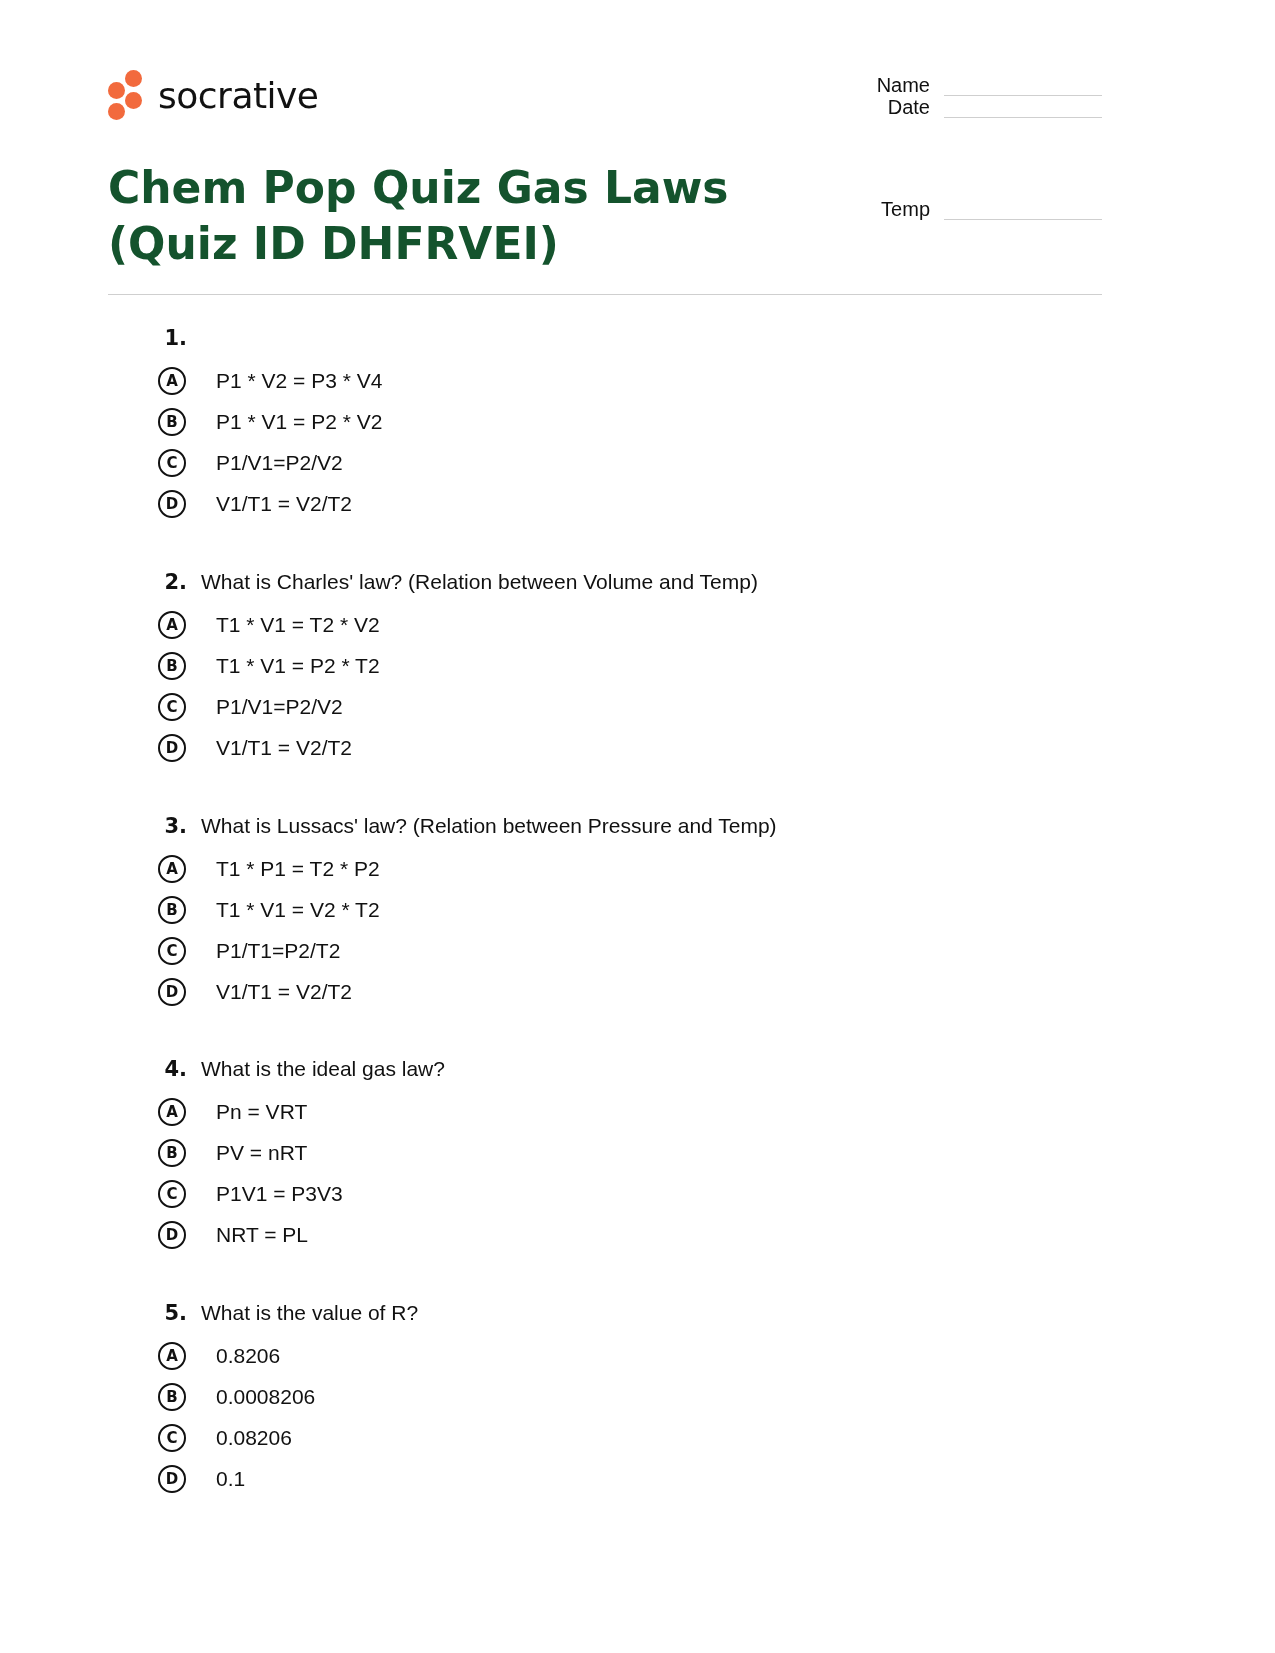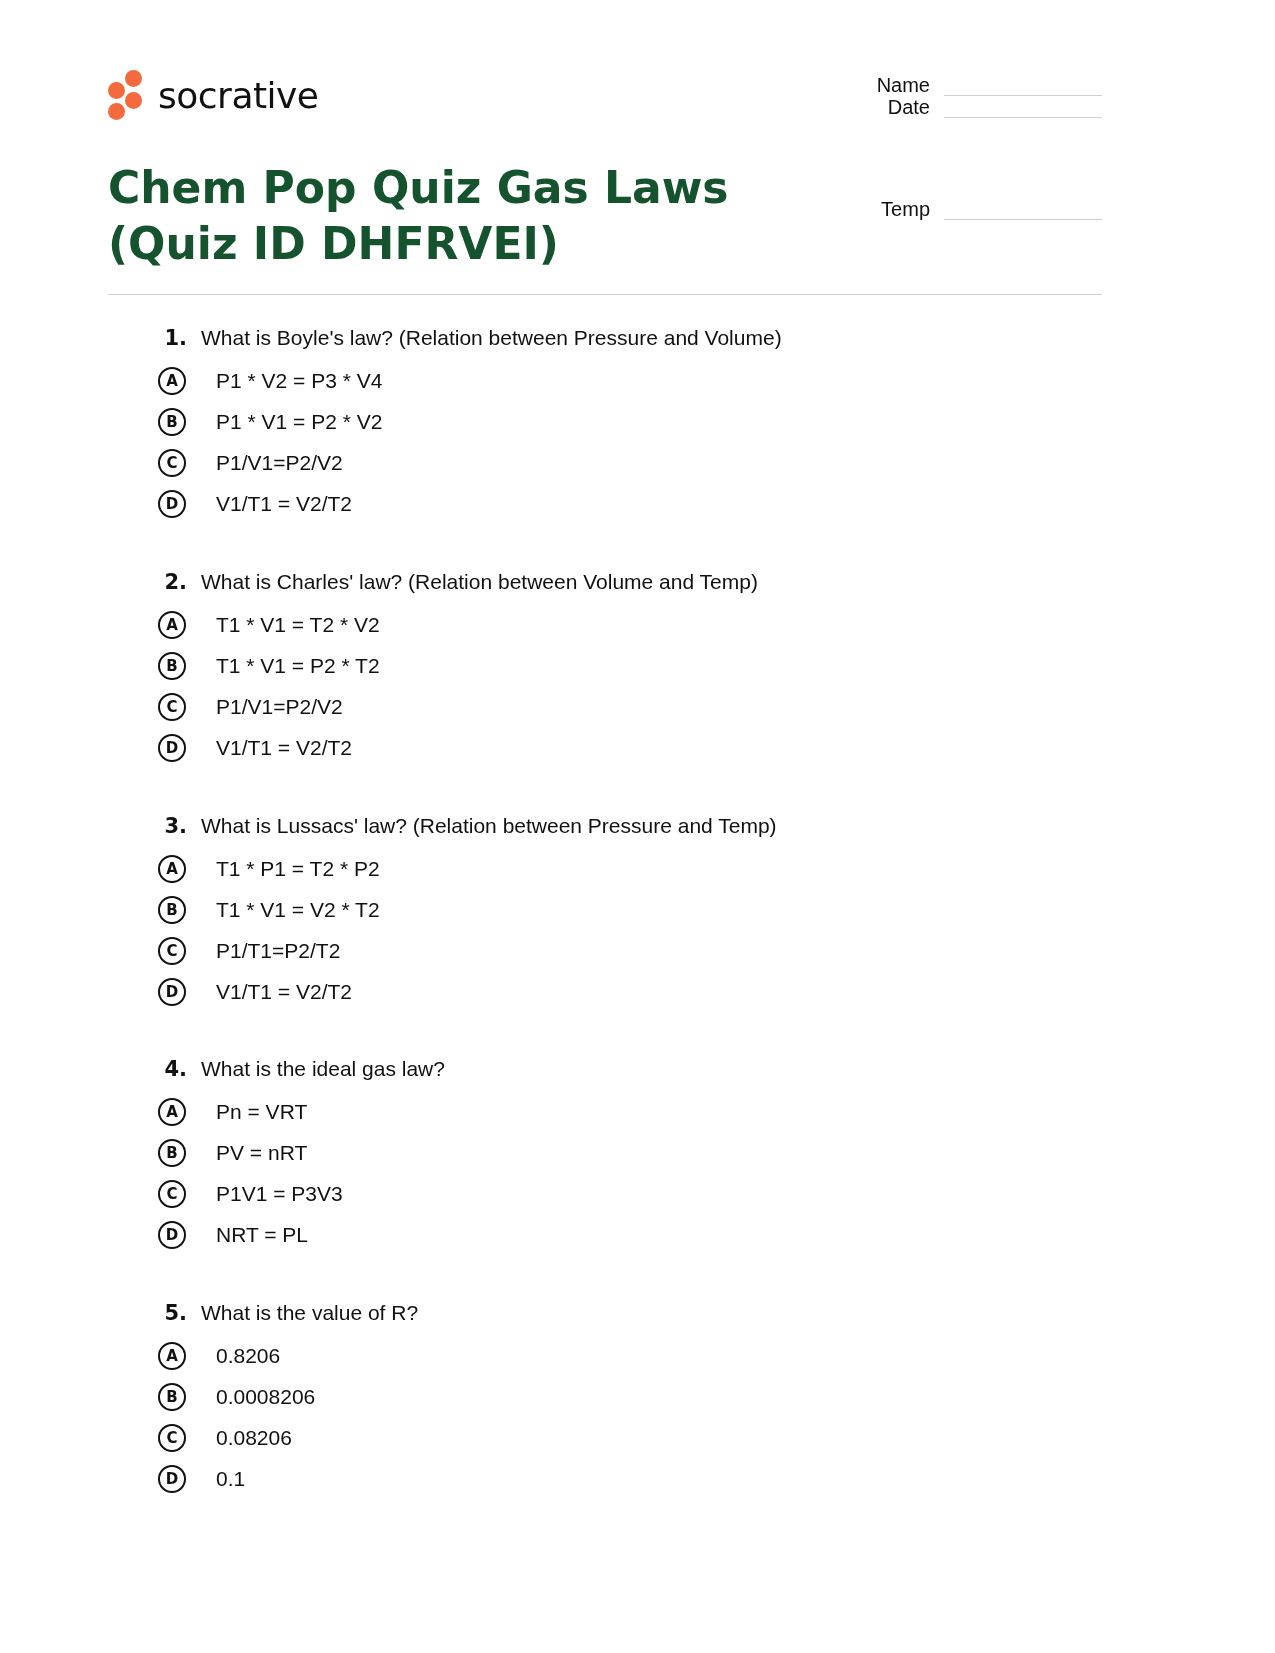--- a/index.html
+++ b/index.html
@@ -48,21 +48,20 @@
 <div class="meta-row" style="left:840px;top:198px;">
   <span class="meta-label">Temp</span>
   <span class="meta-line"></span>
 </div>
 
 <div class="divider"></div>
 
 <div class="question" style="top:326px;">
   <div class="q-head">
     <span class="q-num">1.</span>
-    <span class="q-text">What is Boyle's law? (Relation between Pressure and Volume)</span>
   </div>
   <div class="opt">
       <span class="opt-circle">A</span>
       <span class="opt-text">P1 * V2 = P3 * V4</span>
     </div>
   <div class="opt">
       <span class="opt-circle">B</span>
       <span class="opt-text">P1 * V1 = P2 * V2</span>
     </div>
   <div class="opt">

